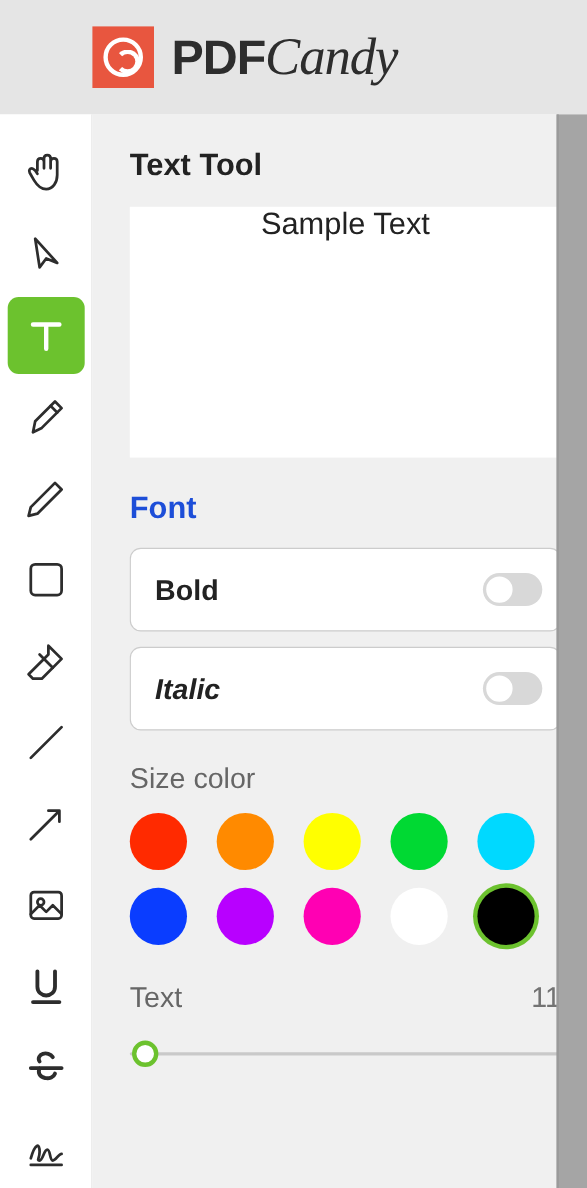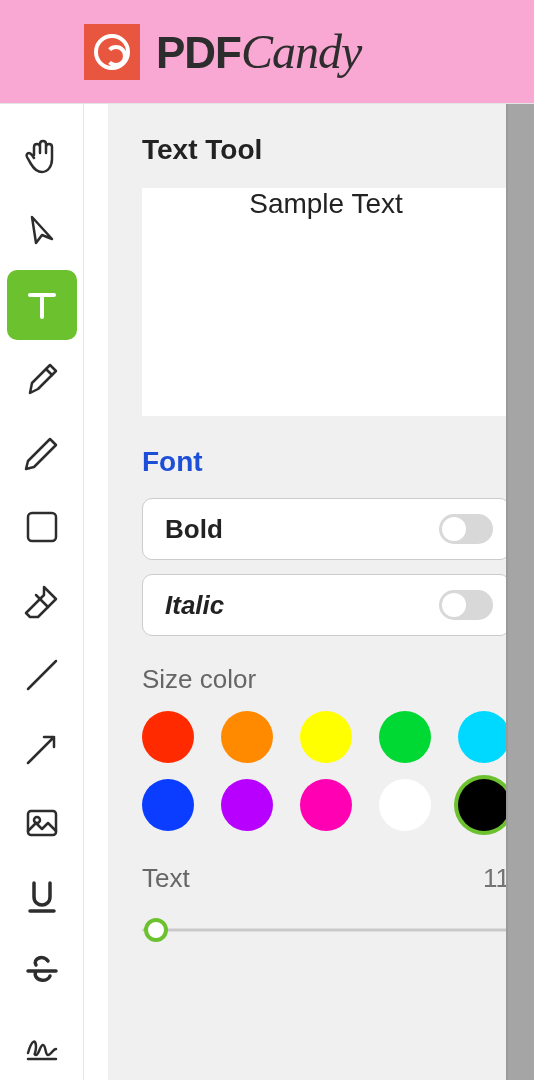--- a/index.html
+++ b/index.html
@@ -5,21 +5,21 @@
   * { box-sizing: border-box; margin: 0; padding: 0; }
   html, body { width: 534px; height: 1080px; font-family: Arial, Helvetica, sans-serif; overflow: hidden; }
   body { display: flex; flex-direction: column; }
 
   .header {
     height: 128px;
     display: flex;
     align-items: center;
     padding-left: 84px;
     border-bottom: 1px solid #e5e5e5;
-    background: #f9a8d4;
+    background: #e5e5e5;
   }
   .logo-wrap { display: flex; align-items: center; gap: 16px; }
   .logo-box {
     width: 56px; height: 56px;
     background: #e8563f;
     display: flex; align-items: center; justify-content: center;
   }
   .logo-swirl {
     width: 36px; height: 36px; border-radius: 50%;
     border: 4px solid #fff;
@@ -52,36 +52,35 @@
   .tool-btn.active { background: #6cc22e; }
   .tool-btn svg { width: 44px; height: 44px; }
   .tool-btn .stroke { stroke: #2d2d2d; stroke-width: 2.5; fill: none; stroke-linecap: round; stroke-linejoin: round; }
   .tool-btn.active .stroke { stroke: #fff; }
 
   .panel {
     flex: 1;
     background: #f0f0f0;
     padding: 30px 24px 30px 34px;
     position: relative;
-    margin-left: 24px;
   }
   .panel-title { font-size: 28px; font-weight: 700; color: #222; margin-bottom: 22px; }
   .preview-box {
     background: #fff;
     height: 228px;
     display: flex; justify-content: center;
     font-size: 28px; color: #222;
   }
   .section-title { font-size: 28px; font-weight: 700; color: #1d4ed8; margin-top: 30px; margin-bottom: 20px; }
 
   .style-row {
     background: #fff;
     border: 1.5px solid #ccc;
     border-radius: 10px;
-    height: 62px;
+    height: 76px;
     display: flex; align-items: center; justify-content: space-between;
     padding: 0 16px 0 22px;
     margin-bottom: 14px;
   }
   .style-label { font-size: 26px; font-weight: 700; color: #222; }
   .style-label.italic { font-style: italic; }
   .toggle {
     width: 54px; height: 30px; background: #d8d8d8; border-radius: 30px;
     position: relative;
   }

